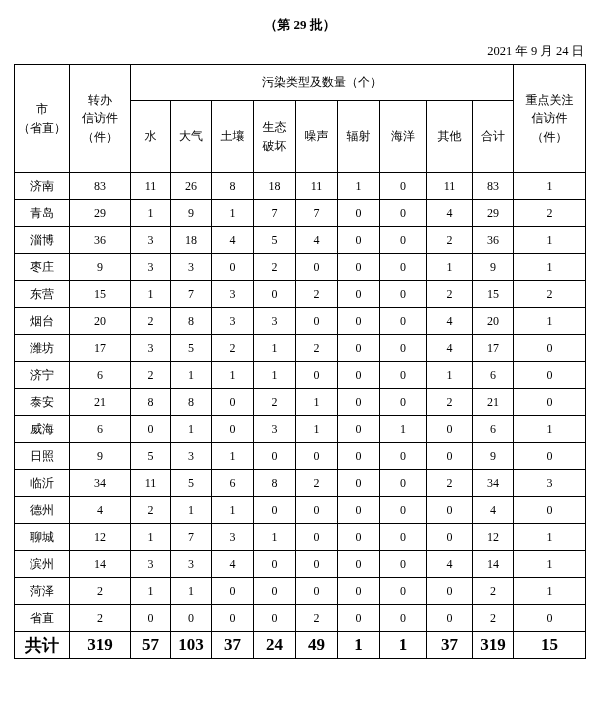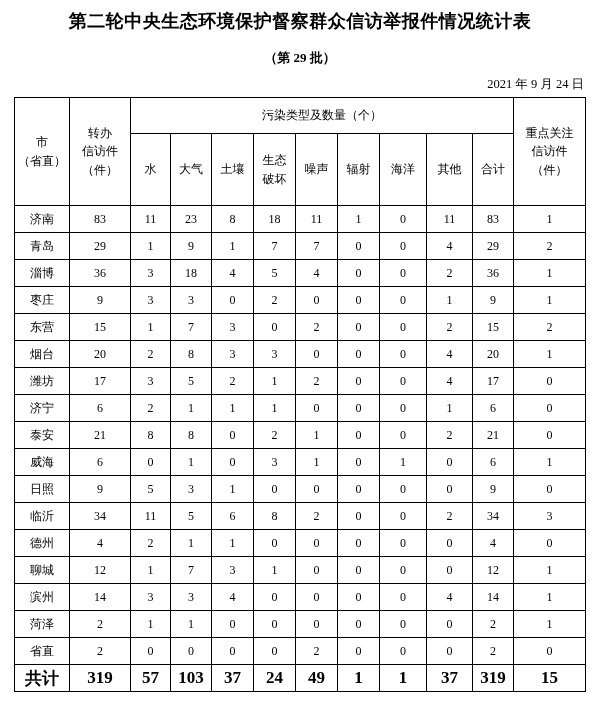--- a/index.html
+++ b/index.html
@@ -58,21 +58,20 @@
   tr.hdr-sub th { height: 71px; }
   tbody tr { height: 27px; margin-top: 32px; }
   td.bold, tr.total td { font-weight: bold; }
   tr.total td { font-size: 17px; }
   td.key-focus { font-size: 13px; }
 </style>
 </head>
 <body>
 
 <div class="page">
-  <div class="doc-title">第二轮中央生态环境保护督察群众信访举报件情况统计表</div>
   <div class="doc-subtitle">（第 29 批）</div>
   <div class="doc-date">2021 年 9 月 24 日</div>
 
   <table class="stats">
     <colgroup>
       <col style="width:55px">
         <col style="width:61px">
         <col style="width:40px">
       <col style="width:41px">
         <col style="width:42px">
@@ -107,21 +106,21 @@
         <th class="pre">海洋</th>
         <th class="pre">其他</th>
         <th class="pre">合计</th>
       </tr>
     </thead>
     <tbody>
         <tr>
           <td>济南</td>
           <td>83</td>
           <td>11</td>
-          <td>23</td>
+          <td>26</td>
           <td>8</td>
           <td>18</td>
           <td>11</td>
           <td>1</td>
           <td>0</td>
           <td>11</td>
           <td>83</td>
           <td class="bold key-focus">1</td>
         </tr>
         <tr>

